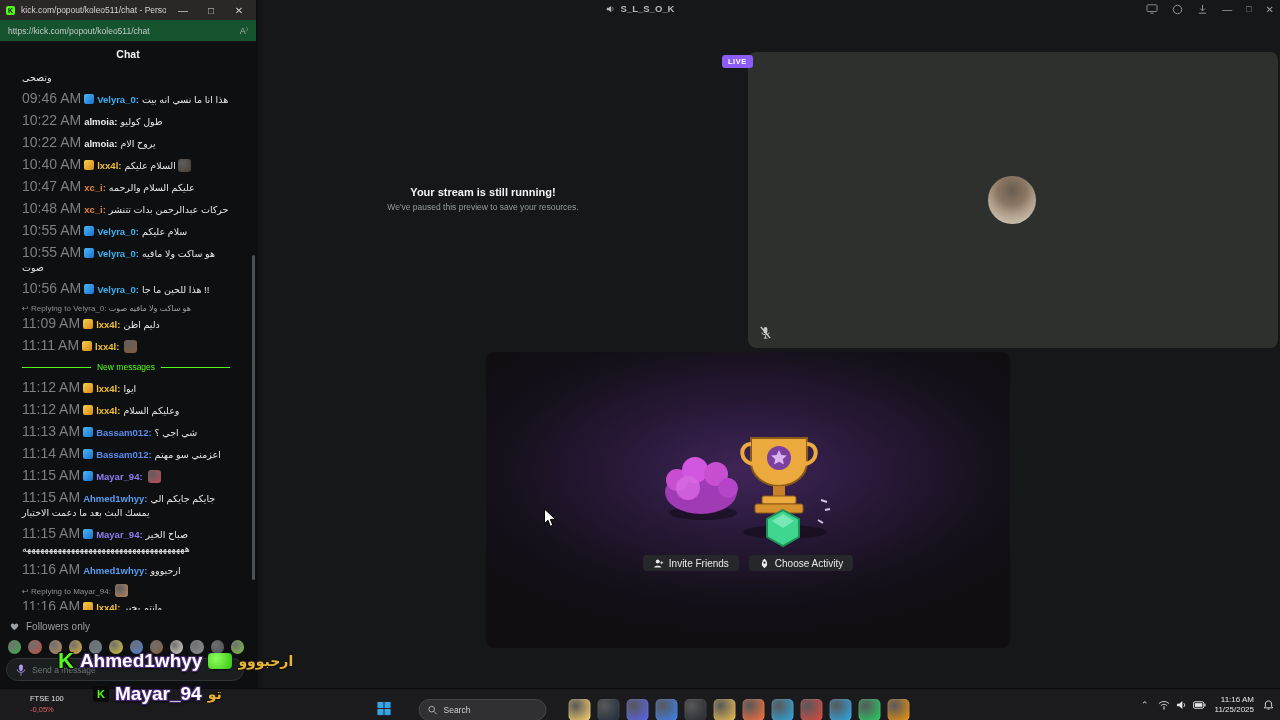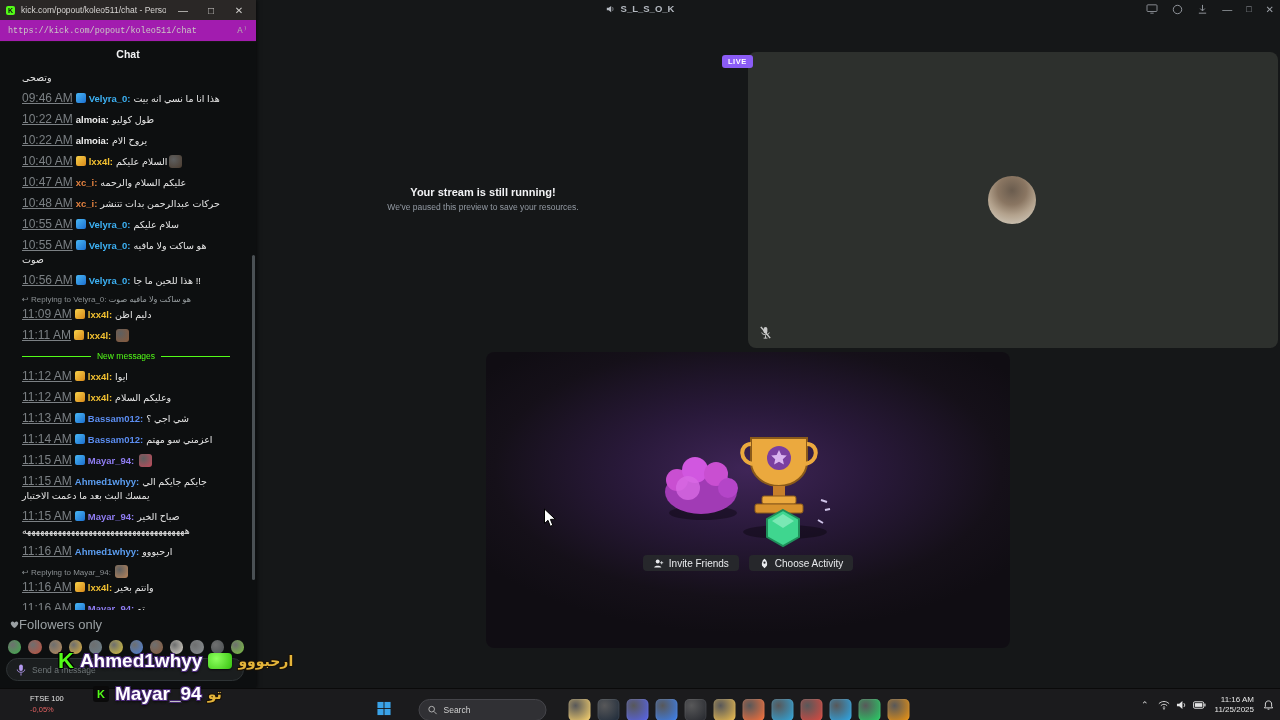--- a/index.html
+++ b/index.html
@@ -27,38 +27,38 @@
   .activity-buttons { position:absolute; top:203px; left:0; right:0; display:flex; justify-content:center; gap:10px; }
   .a-btn { display:flex; align-items:center; gap:5px; background:#26272b; border:none; color:#e8eaed; font-size:10px; font-family:inherit; padding:0 10px; height:16px; border-radius:4px; cursor:pointer; }
   .cursor { position:absolute; left:543px; top:508px; z-index:40; }
 
   
   .browser { position:absolute; left:0; top:0; width:256px; height:688px; background:#0d0f10; z-index:5; box-shadow:1px 0 4px rgba(0,0,0,.6); }
   .b-titlebar { height:20px; background:#2a2726; display:flex; align-items:center; padding:0 6px; gap:6px; }
   .b-title { flex:1; color:#d6d4d2; font-size:8.5px; white-space:nowrap; overflow:hidden; }
   .b-favicon { width:9px; height:9px; border-radius:2px; background:#53fc18; color:#0d0f10; font-size:7px; font-weight:bold; line-height:9px; text-align:center; }
   .b-ctrl { width:22px; text-align:center; color:#cfcdcb; font-size:10px; cursor:pointer; }
-  .b-urlbar { height:22px; background:#a21caf; display:flex; align-items:center; padding:0 8px; border-bottom:1px solid #171515;font-family:Liberation Mono, monospace; }
+  .b-urlbar { height:22px; background:#14532d; display:flex; align-items:center; padding:0 8px; border-bottom:1px solid #171515; }
   .b-url { flex:1; color:#c9c7c5; font-size:8.5px; white-space:nowrap; overflow:hidden; }
   .read-aloud { color:#b5b3b1; font-size:9px; }
   .chat-header { height:24px; line-height:24px; text-align:center; color:#f2f3f5; font-weight:bold; font-size:10.5px; background:#0d0f10; }
   .messages { position:absolute; top:66px; bottom:78px; left:0; right:4px; overflow:hidden; padding:2px 22px; }
   .msg { padding:3px 0; font-size:9.5px; line-height:14px; color:#e6e6e6; word-wrap:break-word; }
-  .msg .time { color:#7b8084; font-size:12px; margin-right:3px;text-decoration:underline; }
+  .msg .time { color:#7b8084; font-size:14px; margin-right:3px; }
   .badge { display:inline-block; width:10px; height:10px; border-radius:2px; vertical-align:-1px; margin-right:3px; }
   .badge.blue { background:linear-gradient(135deg,#49b8f5,#1d6fd0); }
   .badge.gold { background:linear-gradient(135deg,#f7d14a,#d8881a); }
   .uname { font-weight:bold; margin-right:3px; }
   .mtext { direction:rtl; unicode-bidi:embed; }
   .emote-chip { display:inline-block; width:13px; height:13px; border-radius:3px; vertical-align:-3px; margin-left:2px; }
   .reply { color:#8b9093; font-size:8px; line-height:12px; margin-bottom:1px; white-space:nowrap; overflow:hidden; }
   .reply .mtext { color:#9aa0a3; }
   .divider { display:flex; align-items:center; gap:6px; color:#53fc18; font-size:8.5px; padding:5px 0; }
   .divider .line { flex:1; height:1px; background:#53fc18; }
-  .followers { position:absolute; left:10px; bottom:56px; color:#9aa0a3; font-size:13px; display:flex; align-items:center; gap:0; }
+  .followers { position:absolute; left:10px; bottom:56px; color:#9aa0a3; font-size:10px; display:flex; align-items:center; gap:7px; }
   .emotes-row { position:absolute; left:8px; right:12px; bottom:34px; display:flex; gap:7px; }
   .q-emote { width:14px; height:14px; border-radius:50%; cursor:pointer; }
   .input-pill { position:absolute; left:6px; right:12px; bottom:7px; height:23px; background:#1b1e1f; border:1px solid #2e3335; border-radius:13px; display:flex; align-items:center; gap:6px; padding:0 9px; color:#6f7678; font-size:8.5px; }
   .chat-scrollbar { position:absolute; right:1px; top:255px; width:3px; height:325px; background:#4a5054; border-radius:2px; }
 
   
   .overlay { position:absolute; z-index:30; display:flex; align-items:center; gap:6px; pointer-events:none; }
   .overlay1 { left:58px; top:648px; }
   .overlay2 { left:93px; top:683px; }
   .k-logo { color:#53fc18; font-weight:900; font-size:22px; text-shadow:-1px -1px 0 #000,1px -1px 0 #000,-1px 1px 0 #000,1px 1px 0 #000; }

